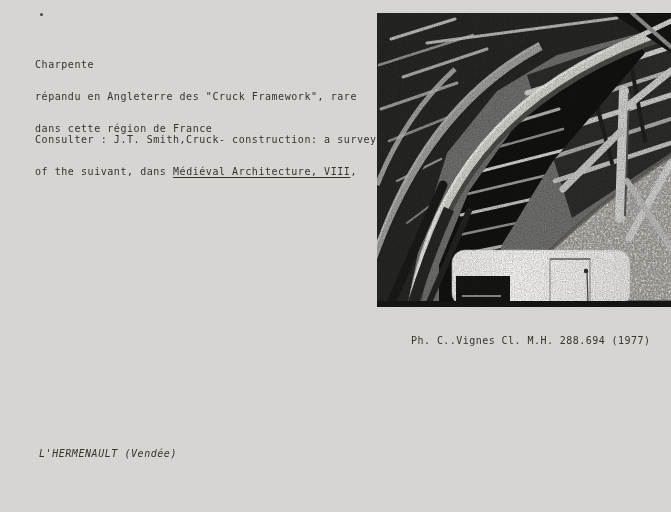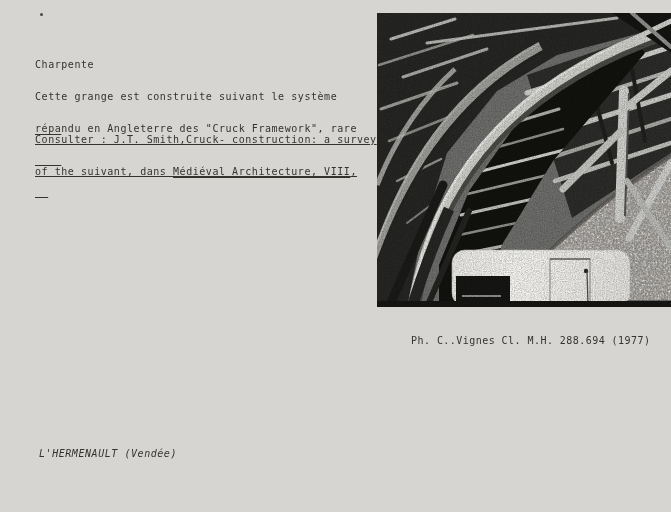--- a/index.html
+++ b/index.html
@@ -14,21 +14,21 @@
     font-size:10px;line-height:10.6px;letter-spacing:0.55px;
     white-space:pre;
   }
   .tb div{min-height:10.6px;}
   .artifact-dot{
     position:absolute;left:40px;top:13px;width:3px;height:3px;
     border-radius:50%;background:#4b4945;
   }
   #header-block{left:35px;top:39px;}
   #desc-block{left:35px;top:71px;}
-  #ref-block{left:35px;top:114px;text-decoration:underline;}
+  #ref-block{left:35px;top:114px;}
   .ul{
     text-decoration:underline;
     text-decoration-thickness:1px;
     text-underline-offset:2px;
   }
   .photo{
     position:absolute;left:377px;top:13px;width:294px;height:294px;
     background:#6e6e6c;
   }
   #caption{left:411px;top:336px;letter-spacing:0.45px;}
@@ -40,22 +40,22 @@
 
 <div class="card">
 
   <span class="artifact-dot"></span>
 
   <div class="tb" id="header-block">
     <div>Charpente</div>
   </div>
 
   <div class="tb" id="desc-block">
-    <div>Cette grange est construite suivant le système</div>
     <div>répandu en Angleterre des "Cruck Framework", rare</div>
+    <div>dans cette région de France</div>
   </div>
 
   <div class="tb" id="ref-block">
     <div>Consulter : J.T. Smith,Cruck- construction: a survey</div>
     <div><span>of the suivant, dans </span><span class="ul">Médiéval Architecture, VIII</span><span>,</span></div>
   </div>
 
   <div class="photo">
     <svg viewBox="0 0 294 294" width="294" height="294" preserveAspectRatio="none" role="img" aria-label="Black-and-white photograph: curved cruck timber roof framework of a barn above a rubble stone gable wall, with a white caravan parked inside">
       <defs>

